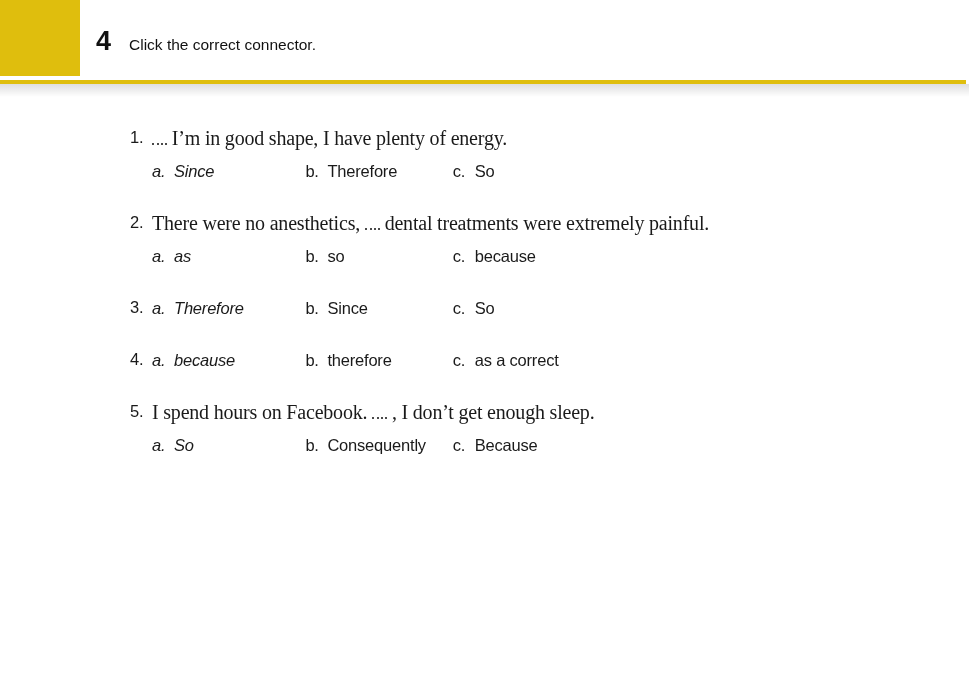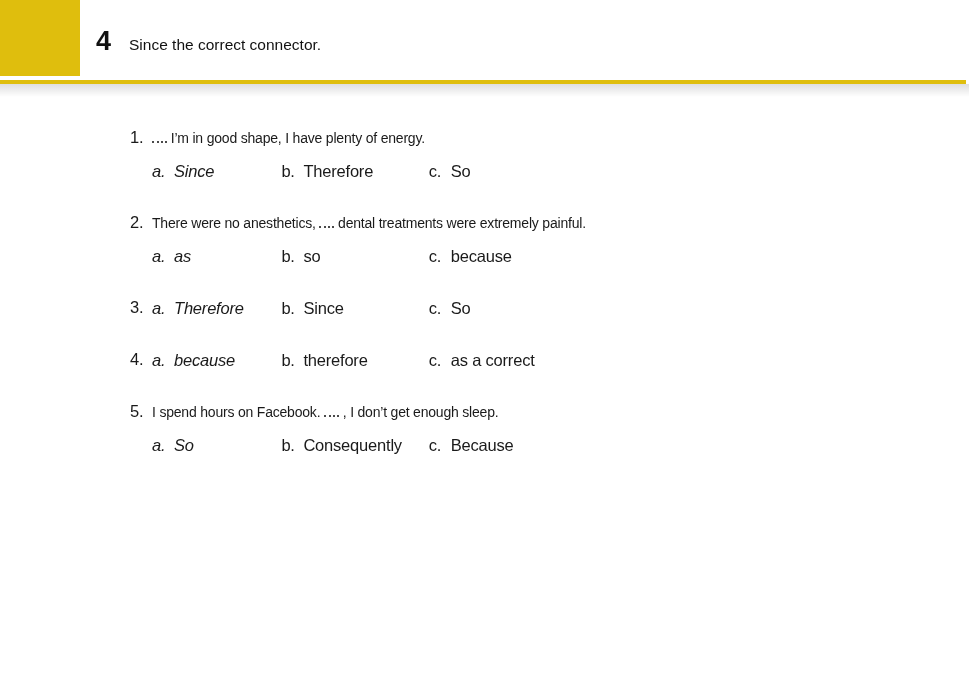--- a/index.html
+++ b/index.html
@@ -45,45 +45,46 @@
   .questions {
     position: absolute; left: 0; top: 128px;
     width: 100%;
   }
   .question { position: relative; padding-left: 152px; margin-bottom: 32px; }
   .q-number {
     position: absolute; left: 130px; top: 0;
     font-size: 16.5px; letter-spacing: -0.2px;
   }
   .q-sentence {
-    font-size: 14px; line-height: 20px; letter-spacing: -0.2px;
+    font-size: 20px; line-height: 20px; letter-spacing: -0.2px;
     white-space: nowrap;
+    font-family: Liberation Serif, serif;
   }
   .blank {
     display: inline-block;
     width: 15px; height: 13px;
     border-bottom: 2px dotted #4a4a4a;
     vertical-align: baseline;
   }
   .q-options { margin-top: 13px; font-size: 16.5px; line-height: 20px; letter-spacing: -0.2px; white-space: nowrap; }
   .option { display: inline-block; cursor: pointer; }
   .option-a { width: 125px; font-style: italic; }
-  .option-b { width: 143px; }
+  .option-b { width: 143px; margin-left: 24px; }
   .option-c { width: auto; }
   .opt-letter { display: inline-block; min-width: 22px; }
 </style>
 </head>
 <body>
 
 <div class="page">
 
   <div class="header">
     <div class="corner-square" style="background-color: rgb(223, 190, 13);"></div>
     <div class="exercise-number">4</div>
-    <div class="instruction">Since the correct connector.</div>
+    <div class="instruction">Click the correct connector.</div>
     <div class="divider" style="background-color: rgb(223, 190, 13);"></div>
     <div class="divider-shadow"></div>
   </div>
 
   <div class="questions" id="questions">
     <div class="question">
       <span class="q-number">1.</span>
       <div class="q-sentence"><span class="blank"></span> I’m in good shape, I have plenty of energy.</div>
       <div class="q-options">
     <span class="option option-a"><span class="opt-letter">a.</span><span>Since</span></span>

